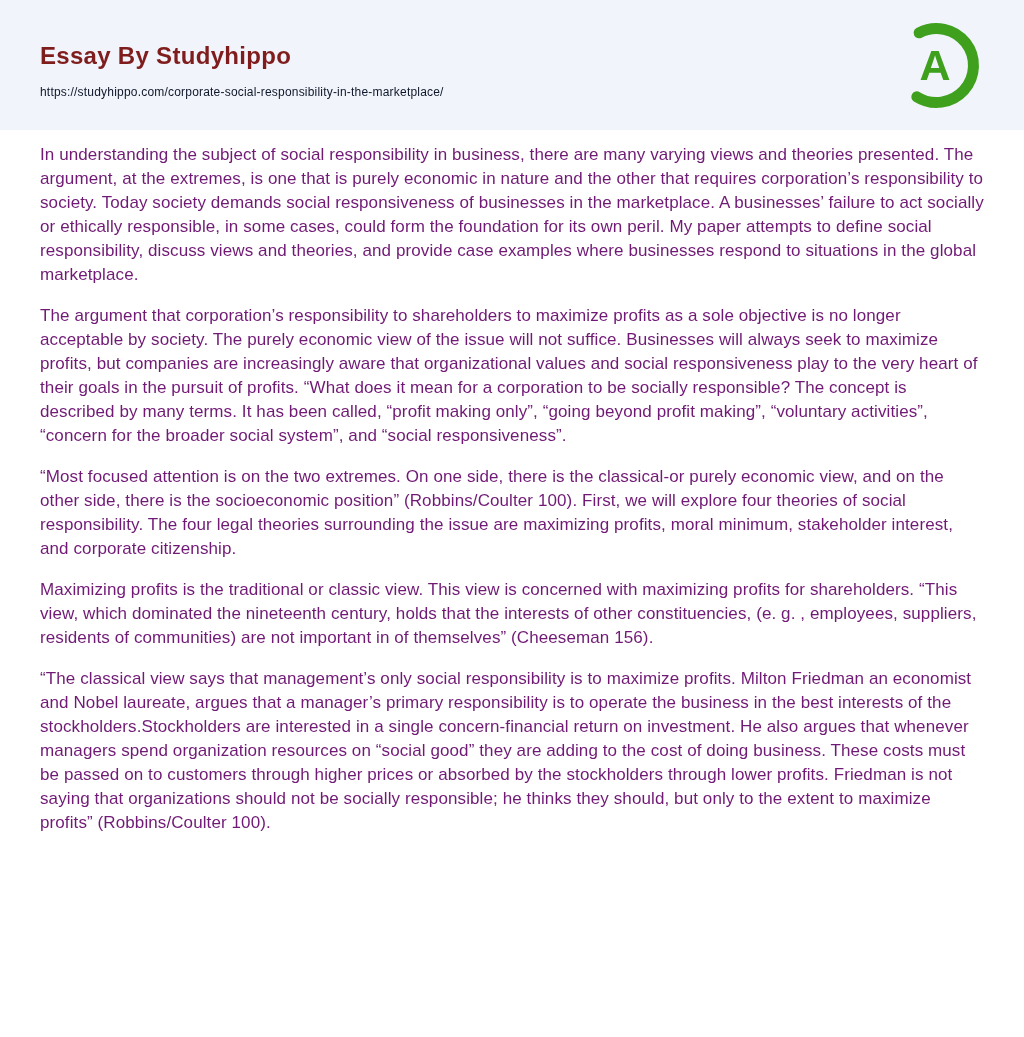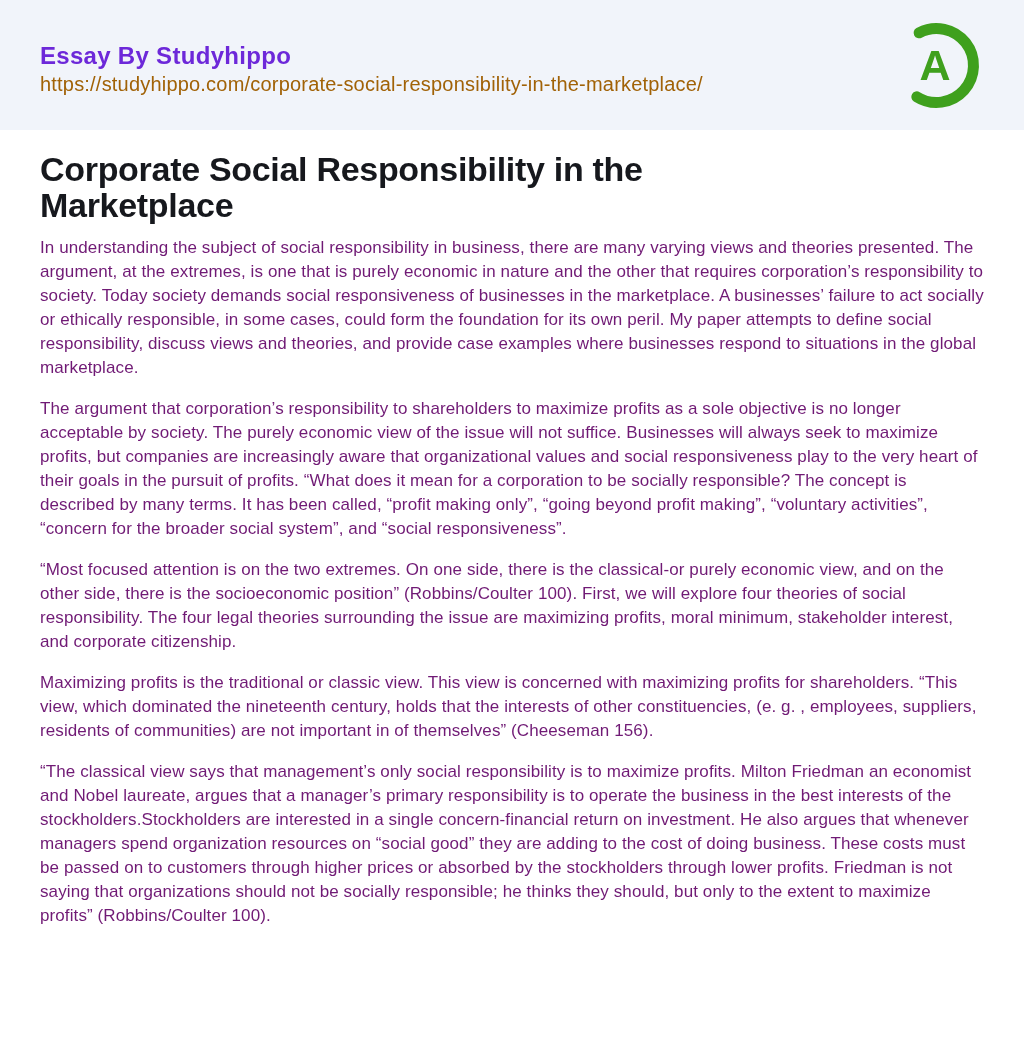--- a/index.html
+++ b/index.html
@@ -24,28 +24,28 @@
     display: flex;
     justify-content: space-between;
     align-items: flex-start;
   }
   .header-left { padding-top: 42px; }
   .site-title {
     margin: 0;
     font-size: 24px;
     font-weight: 700;
     letter-spacing: 0.3px;
-    color: #6d28d9;
+    color: #7f1d1d;
   }
   .site-url {
     display: block;
-    margin-top: 3px;
-    font-size: 20px;
+    margin-top: 15px;
+    font-size: 12px;
     letter-spacing: 0.2px;
-    color: #a16207;
+    color: #0f172a;
     text-decoration: none;
   }
   .logo-wrap {
     margin-top: 19px;
     width: 90px;
     height: 92px;
     flex: 0 0 auto;
   }
   
   .article {
@@ -83,21 +83,20 @@
 
     <div class="logo-wrap">
       <svg width="90" height="92" viewBox="0 0 90 92">
         <path d="M 24.8 77.8 A 37 37 0 1 0 27.1 13.8" fill="none" stroke="#3fa01d" stroke-width="11" stroke-linecap="round"></path>
         <text x="43" y="61" text-anchor="middle" font-family="Liberation Sans, sans-serif" font-size="43" font-weight="700" fill="#3fa01d">A</text>
       </svg>
     </div>
   </div>
 
   <div class="article">
-    <h2 class="article-title">Corporate Social Responsibility in the Marketplace</h2>
 
     <div class="article-body">
       <p>In understanding the subject of social responsibility in business, there are many varying views and theories presented. The argument, at the extremes, is one that is purely economic in nature and the other that requires corporation’s responsibility to society. Today society demands social responsiveness of businesses in the marketplace. A businesses’ failure to act socially or ethically responsible, in some cases, could form the foundation for its own peril. My paper attempts to define social responsibility, discuss views and theories, and provide case examples where businesses respond to situations in the global marketplace.</p>
       <p>The argument that corporation’s responsibility to shareholders to maximize profits as a sole objective is no longer acceptable by society. The purely economic view of the issue will not suffice. Businesses will always seek to maximize profits, but companies are increasingly aware that organizational values and social responsiveness play to the very heart of their goals in the pursuit of profits. “What does it mean for a corporation to be socially responsible? The concept is described by many terms. It has been called, “profit making only”, “going beyond profit making”, “voluntary activities”, “concern for the broader social system”, and “social responsiveness”.</p>
       <p>“Most focused attention is on the two extremes. On one side, there is the classical-or purely economic view, and on the other side, there is the socioeconomic position” (Robbins/Coulter 100). First, we will explore four theories of social responsibility. The four legal theories surrounding the issue are maximizing profits, moral minimum, stakeholder interest, and corporate citizenship.</p>
       <p>Maximizing profits is the traditional or classic view. This view is concerned with maximizing profits for shareholders. “This view, which dominated the nineteenth century, holds that the interests of other constituencies, (e. g. , employees, suppliers, residents of communities) are not important in of themselves” (Cheeseman 156).</p>
       <p>“The classical view says that management’s only social responsibility is to maximize profits. Milton Friedman an economist and Nobel laureate, argues that a manager’s primary responsibility is to operate the business in the best interests of the stockholders.Stockholders are interested in a single concern-financial return on investment. He also argues that whenever managers spend organization resources on “social good” they are adding to the cost of doing business. These costs must be passed on to customers through higher prices or absorbed by the stockholders through lower profits. Friedman is not saying that organizations should not be socially responsible; he thinks they should, but only to the extent to maximize profits” (Robbins/Coulter 100).</p>
     </div>
   </div>
 

